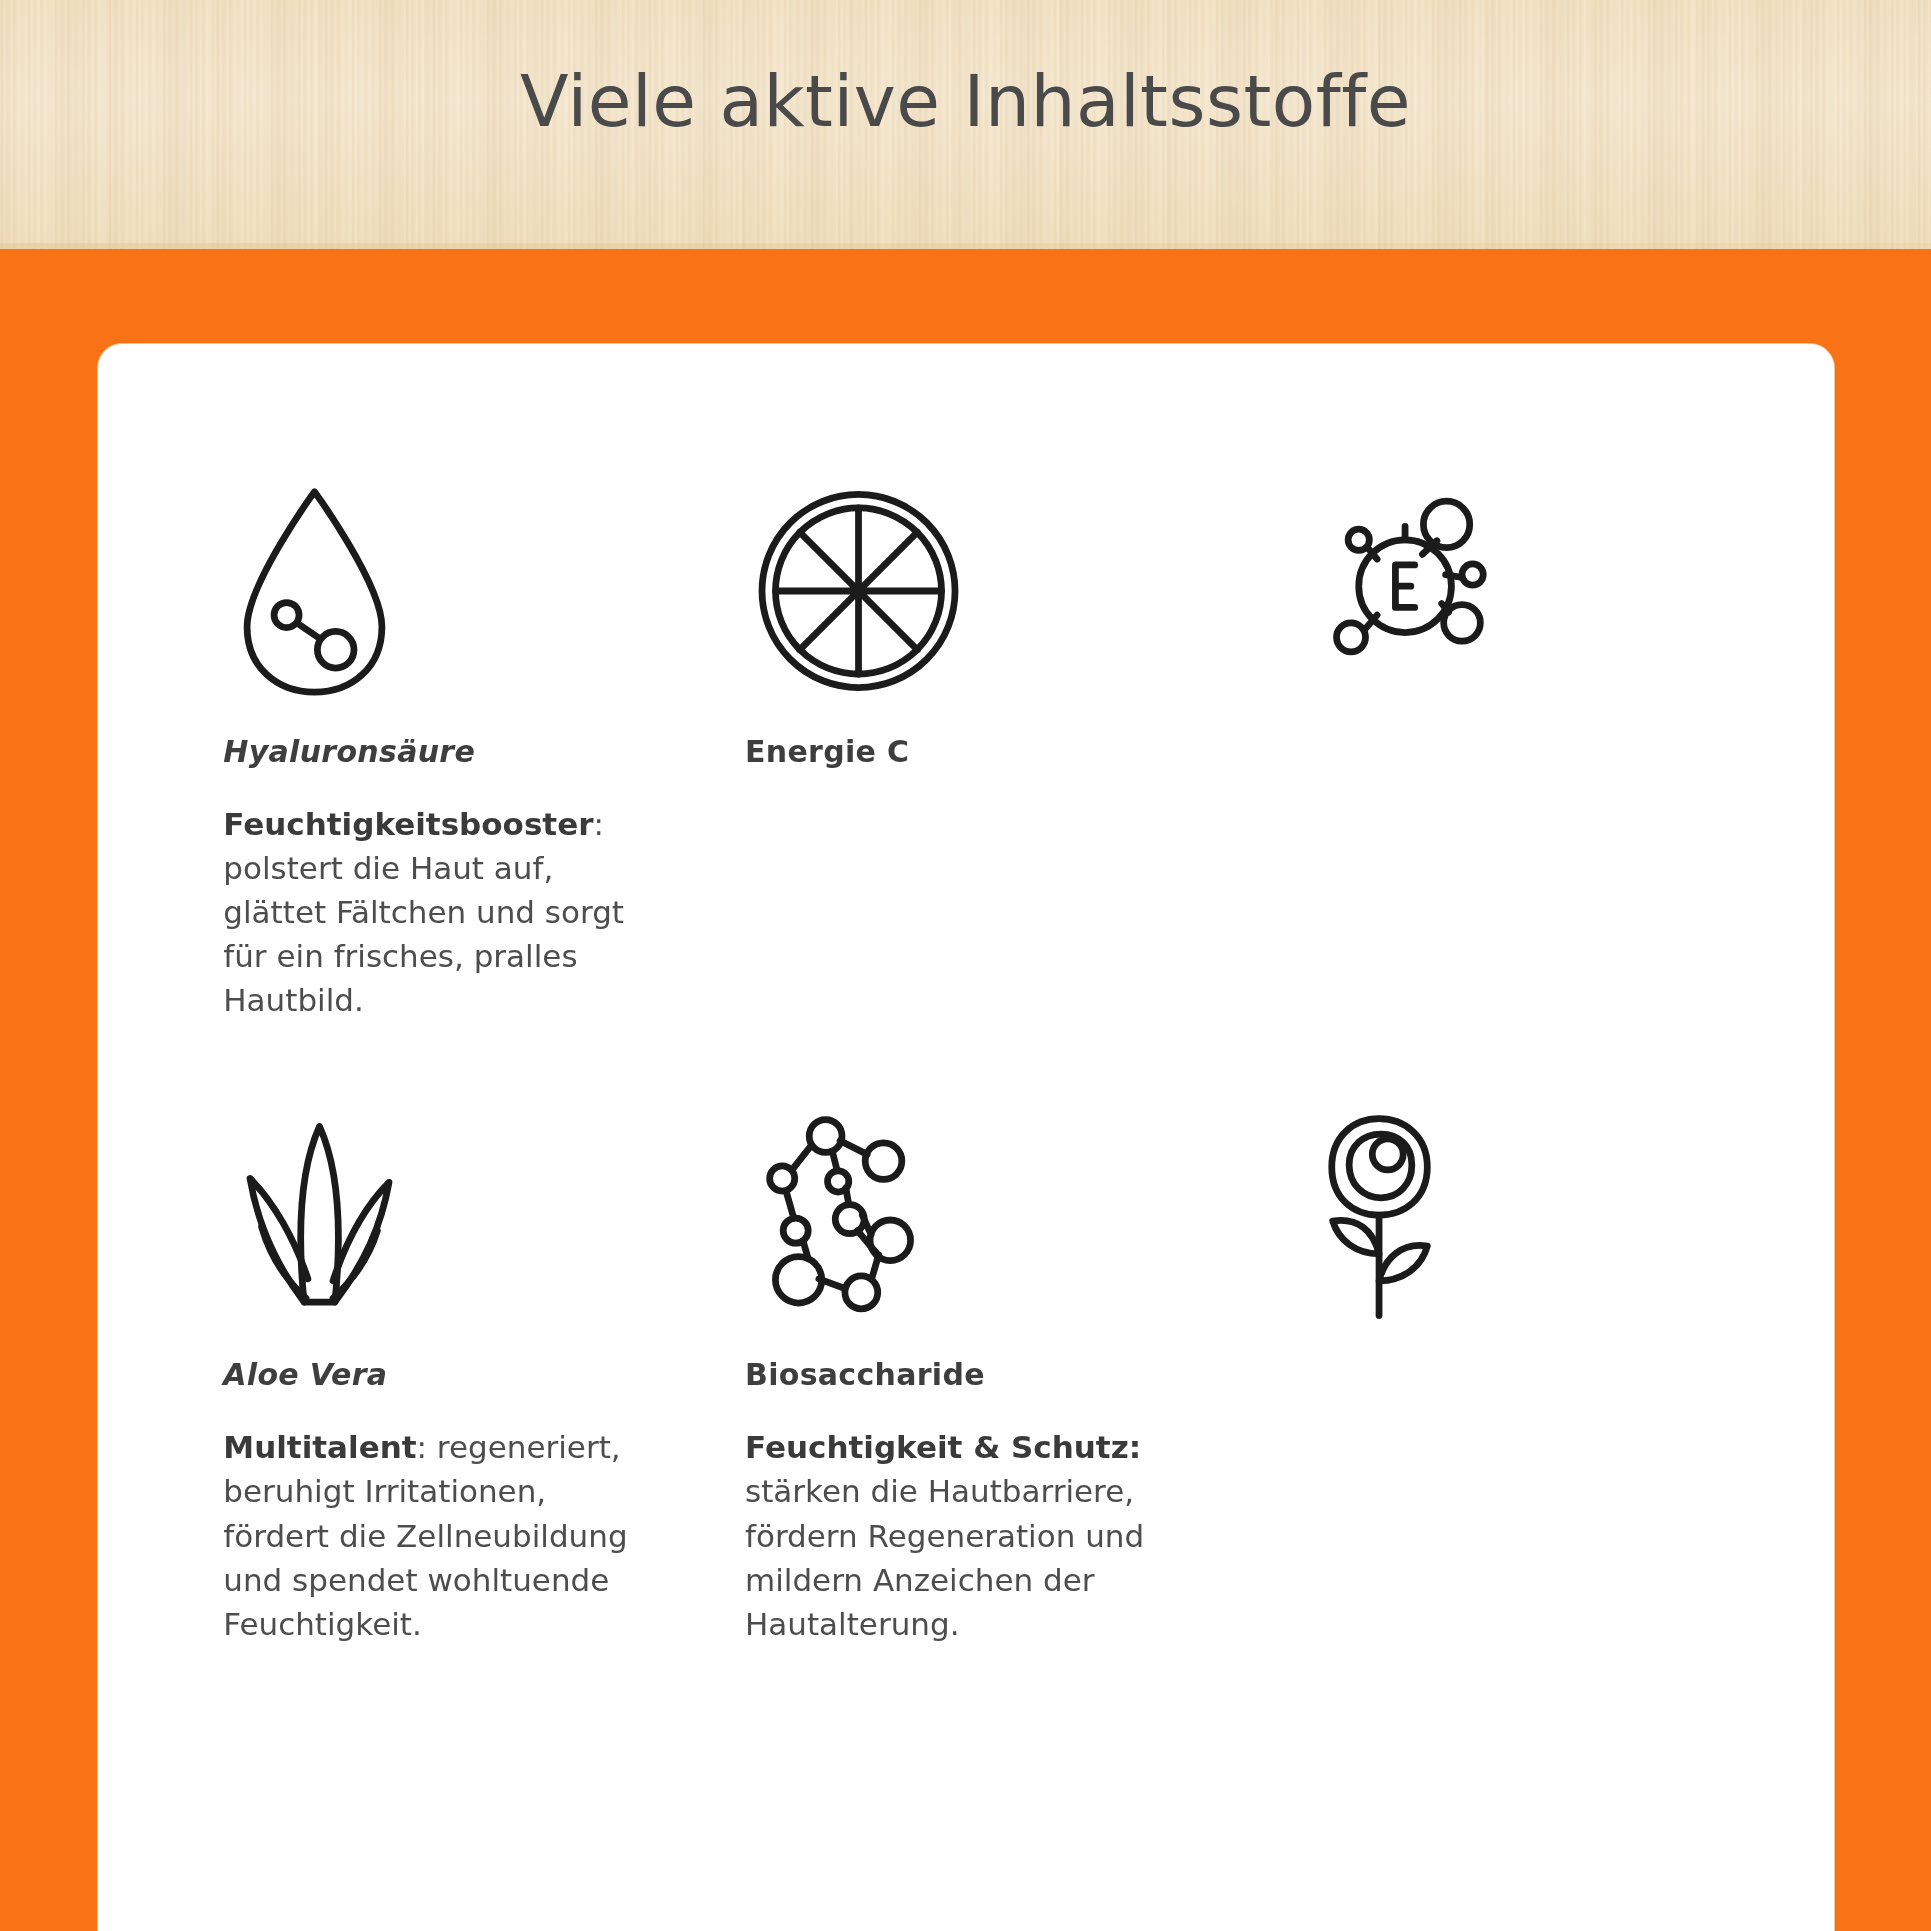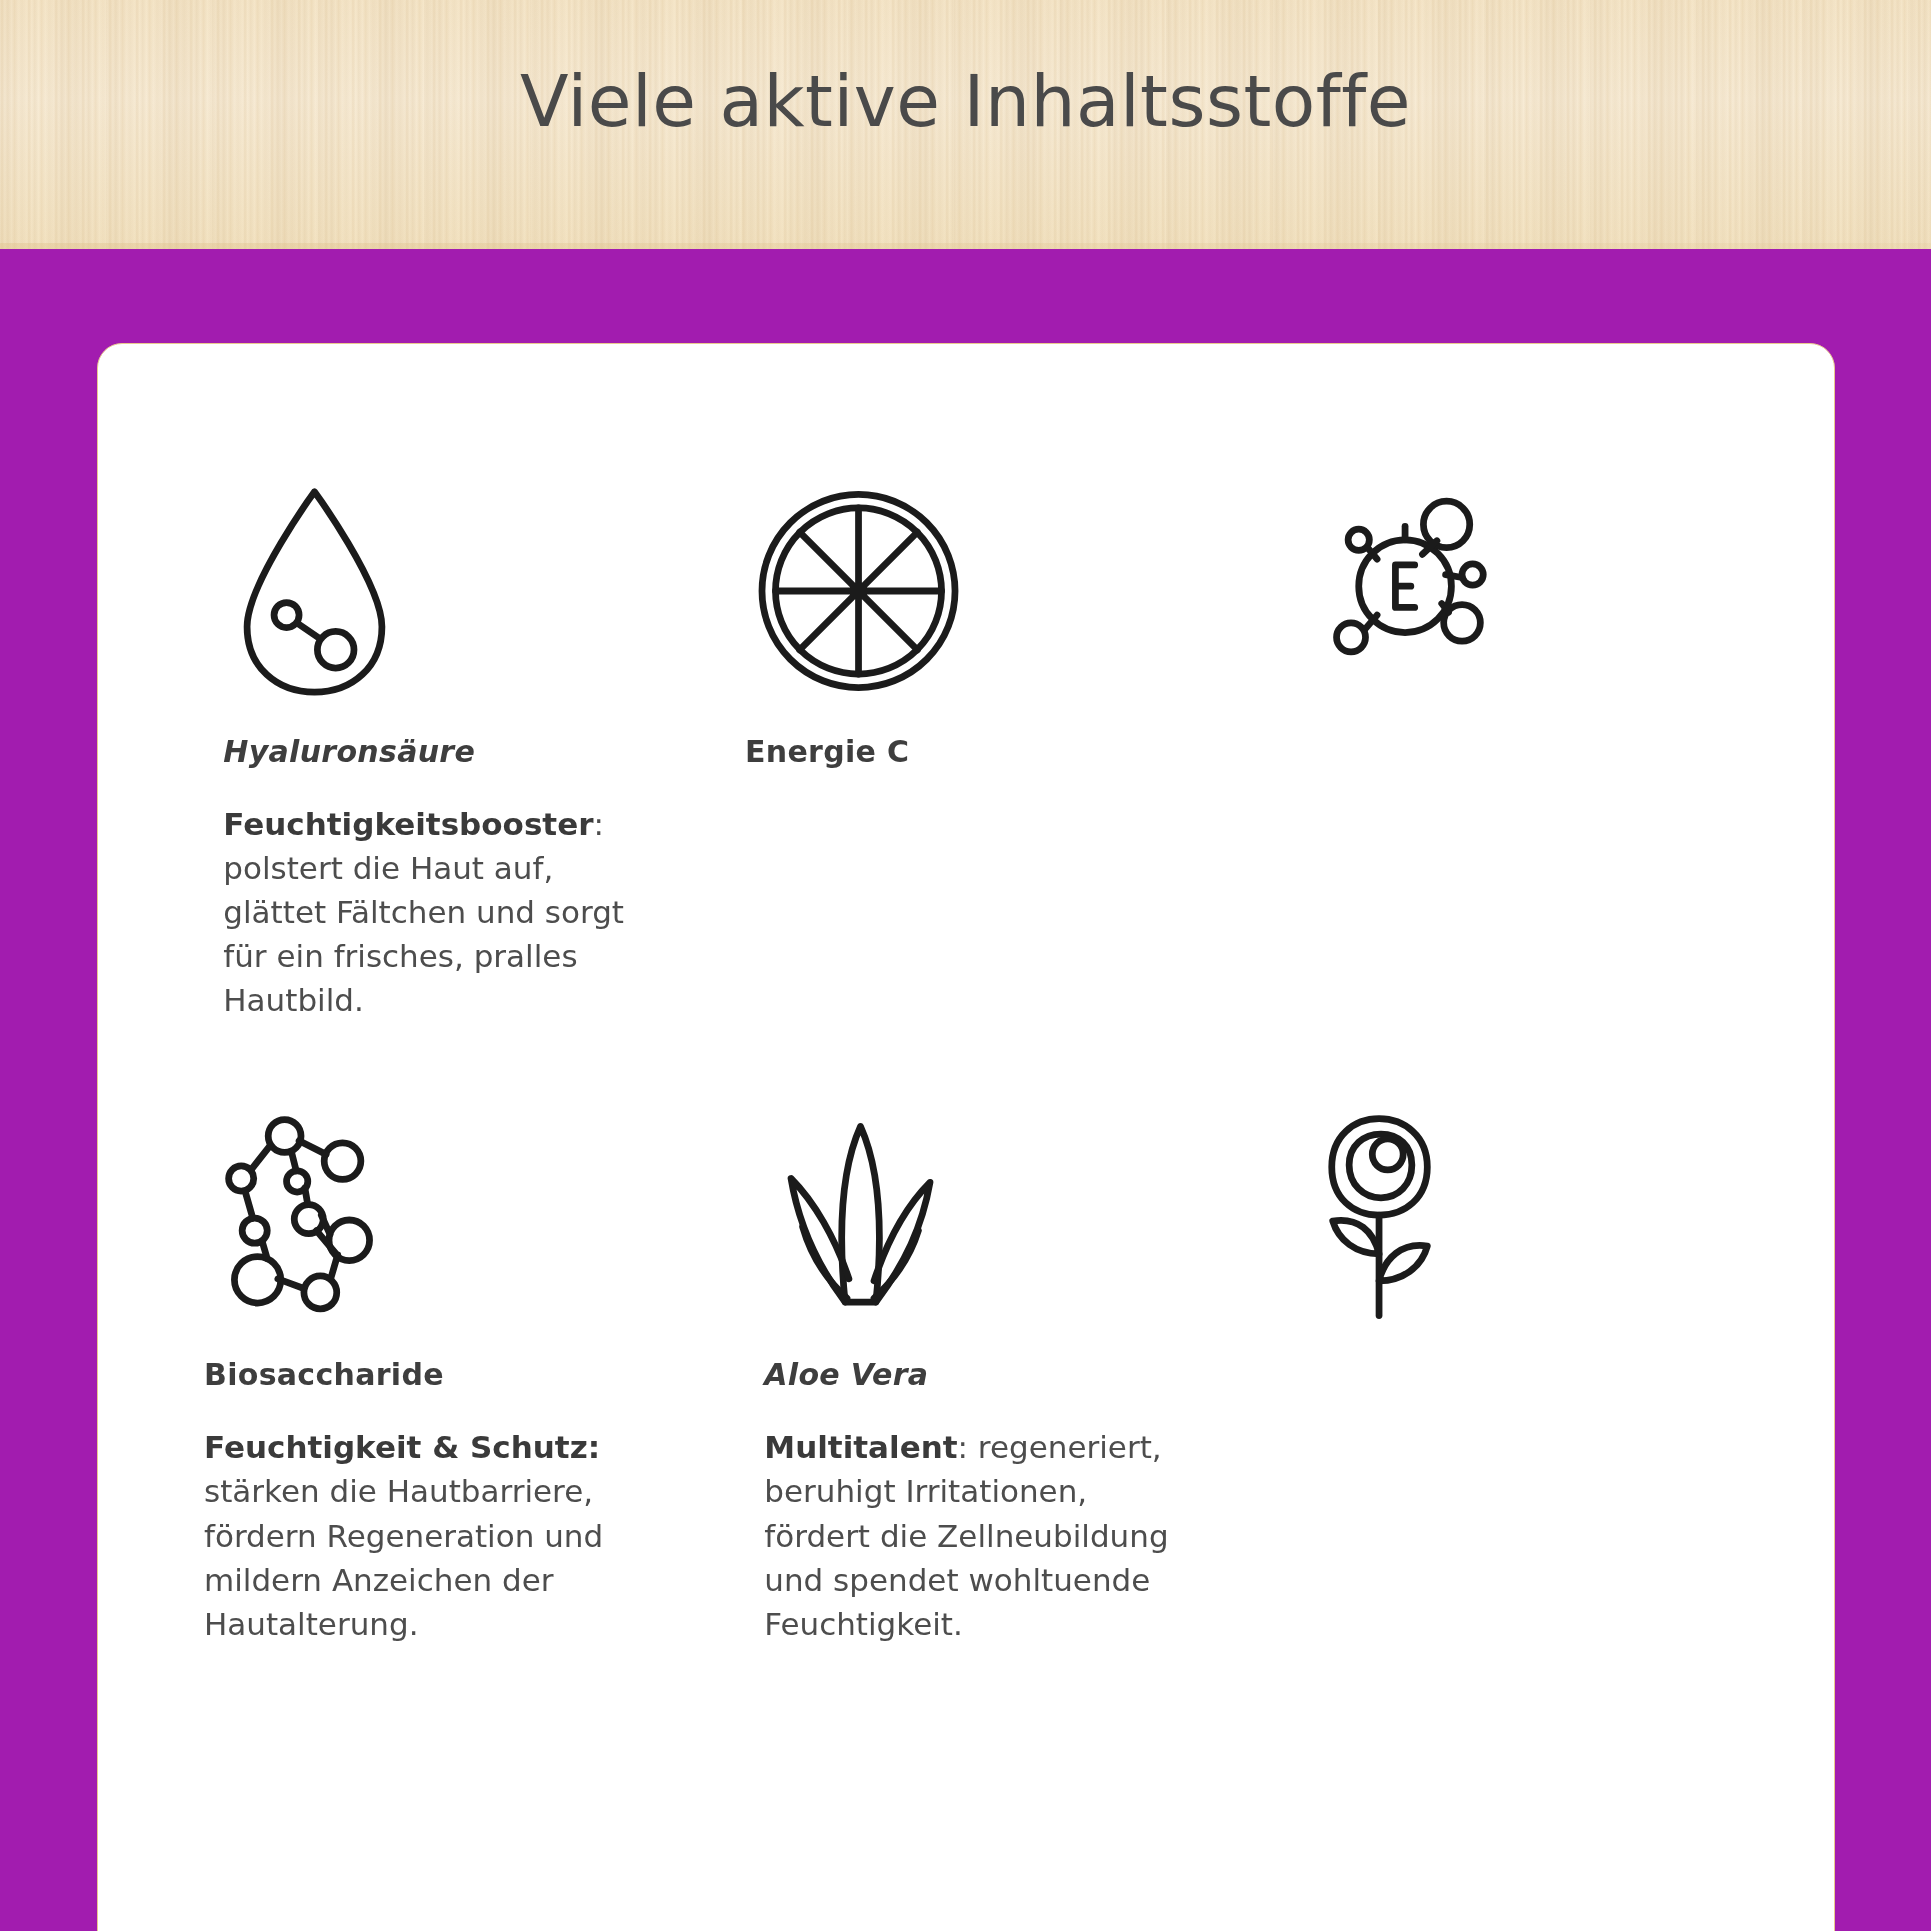--- a/index.html
+++ b/index.html
@@ -8,21 +8,21 @@
     width: 1931px; height: 1931px;
     background: #ffffff;
     font-family: "Liberation Sans", sans-serif;
   }
 
   .page {
     position: relative;
     width: 1931px;
     height: 1931px;
     overflow: hidden;
-    background: #a21caf;
+    background: #f97316;
   }
 
   
   .header {
     position: relative;
     width: 1931px;
     height: 249px;
     overflow: hidden;
     background:
       repeating-linear-gradient(90deg,
@@ -176,20 +176,36 @@
             <circle cx="65" cy="62" r="11"></circle>
             <circle cx="183" cy="98" r="11"></circle>
             <circle cx="172" cy="148" r="19"></circle>
             <circle cx="57" cy="163" r="15"></circle>
             <path d="M75 71 L84 82 M146 63 L131 77 M172 101 L155 98 M158 137 L151 128 M72 154 L84 140"></path>
             <path d="M113 62 L113 48"></path>
           </svg>
         </div>
       </div>
 
+      <div class="cell c1 r2">
+        <div class="icon-wrap">
+          <svg width="193" height="222" viewBox="0 0 200 230" fill="none" stroke="#1b1b1b" stroke-width="7" stroke-linecap="round" stroke-linejoin="round">
+            <path d="M100 18 C82 58 76 118 84 200 L116 200 C124 120 118 58 100 18 Z"></path>
+            <path d="M84 200 C54 160 36 120 28 72 C52 96 74 134 88 176"></path>
+            <path d="M116 200 C146 160 164 122 172 76 C148 100 128 136 114 178"></path>
+            <path d="M86 196 C64 176 48 150 40 122"></path>
+            <path d="M114 196 C136 176 152 152 160 126"></path>
+          </svg>
+        </div>
+        <div class="ing-title">Aloe Vera</div>
+        <div class="ing-desc">
+          <b>Multitalent</b><span>:</span><span> regeneriert, beruhigt Irritationen, fördert die Zellneubildung und spendet wohltuende Feuchtigkeit.</span>
+        </div>
+      </div>
+
       <div class="cell c2 r2">
         <div class="icon-wrap">
           <svg width="203" height="222" viewBox="0 0 210 230" fill="none" stroke="#1b1b1b" stroke-width="7" stroke-linecap="round" stroke-linejoin="round">
             <circle cx="73" cy="28" r="17"></circle>
             <circle cx="28" cy="72" r="13"></circle>
             <circle cx="133" cy="54" r="19"></circle>
             <circle cx="86" cy="75" r="11"></circle>
             <circle cx="42" cy="126" r="13"></circle>
             <circle cx="98" cy="114" r="15"></circle>
             <circle cx="140" cy="136" r="21"></circle>
@@ -197,36 +213,20 @@
             <circle cx="110" cy="190" r="17"></circle>
             <path d="M58 38 L39 62 M88 33 L116 47 M80 44 L85 64 M32 85 L40 113 M94 82 L97 99 M111 110 L120 130 M50 138 L55 155 M106 126 L128 152 M66 176 L93 186 M128 151 L121 175"></path>
           </svg>
         </div>
         <div class="ing-title">Biosaccharide</div>
         <div class="ing-desc">
           <b>Feuchtigkeit &amp; Schutz:</b><span></span><span> stärken die Hautbarriere, fördern Regeneration und mildern Anzeichen der Hautalterung.</span>
         </div>
       </div>
 
-      <div class="cell c1 r2">
-        <div class="icon-wrap">
-          <svg width="193" height="222" viewBox="0 0 200 230" fill="none" stroke="#1b1b1b" stroke-width="7" stroke-linecap="round" stroke-linejoin="round">
-            <path d="M100 18 C82 58 76 118 84 200 L116 200 C124 120 118 58 100 18 Z"></path>
-            <path d="M84 200 C54 160 36 120 28 72 C52 96 74 134 88 176"></path>
-            <path d="M116 200 C146 160 164 122 172 76 C148 100 128 136 114 178"></path>
-            <path d="M86 196 C64 176 48 150 40 122"></path>
-            <path d="M114 196 C136 176 152 152 160 126"></path>
-          </svg>
-        </div>
-        <div class="ing-title">Aloe Vera</div>
-        <div class="ing-desc">
-          <b>Multitalent</b><span>:</span><span> regeneriert, beruhigt Irritationen, fördert die Zellneubildung und spendet wohltuende Feuchtigkeit.</span>
-        </div>
-      </div>
-
       <div class="cell c3 r2">
         <div class="icon-wrap">
           <svg width="169" height="222" viewBox="0 0 175 230" fill="none" stroke="#1b1b1b" stroke-width="7" stroke-linecap="round" stroke-linejoin="round">
             <path d="M37 60 C37 28 60 10 86 10 C112 10 136 28 136 60 C136 92 113 110 86 110 C59 110 37 92 37 60 Z"></path>
             <path d="M55 58 C55 38 70 26 88 26 C106 26 120 38 120 58 C120 78 106 92 88 92 C70 92 55 78 55 58 Z"></path>
             <circle cx="95" cy="47" r="16"></circle>
             <path d="M86 110 L86 214"></path>
             <path d="M86 150 C62 150 44 136 38 116 C64 112 80 126 86 150 Z"></path>
             <path d="M86 178 C110 178 130 164 136 142 C110 138 92 154 86 178 Z"></path>
           </svg>

